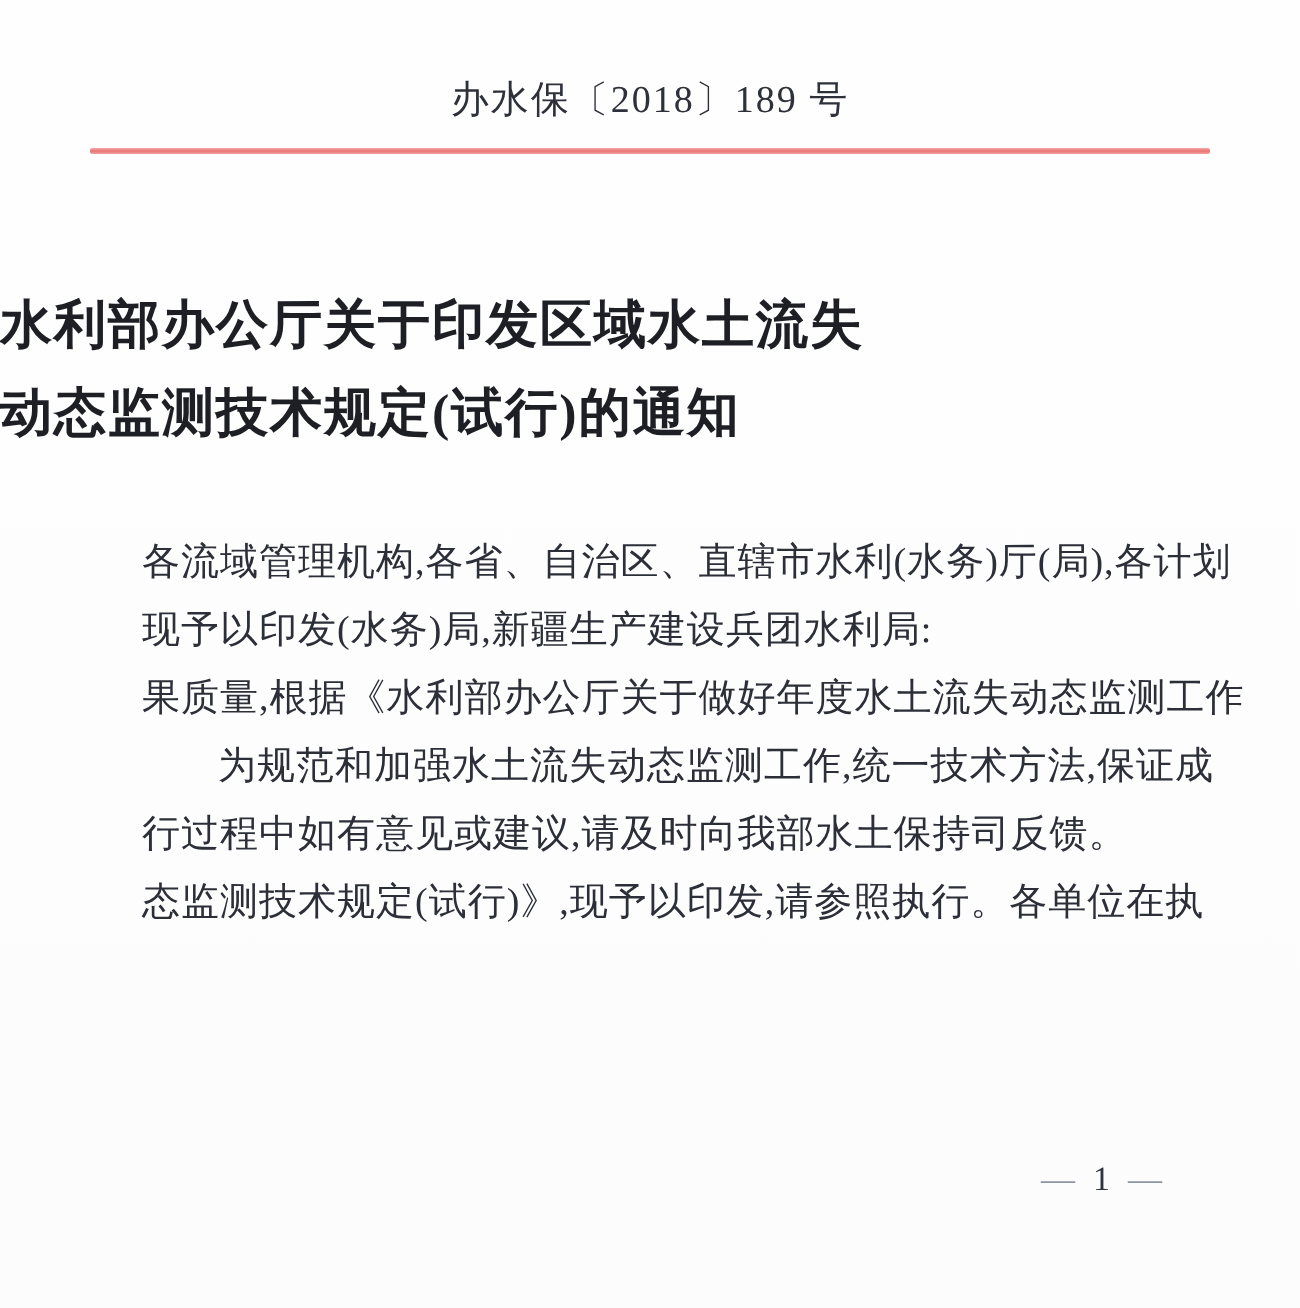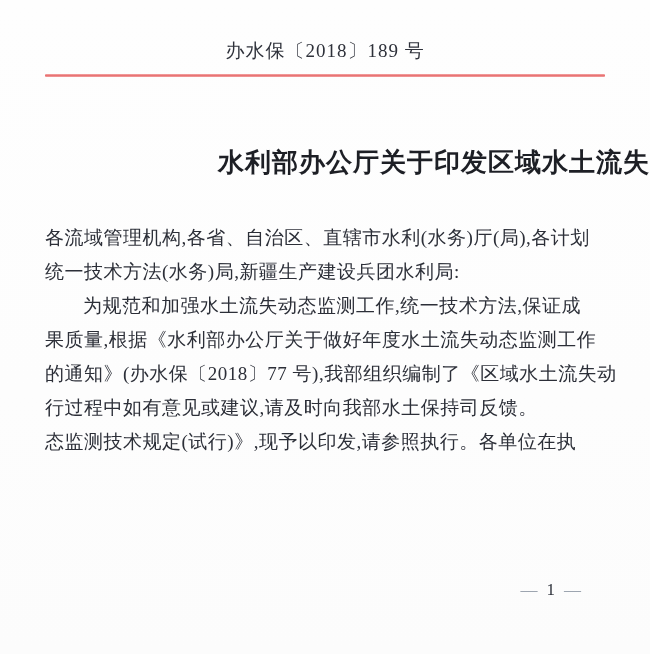--- a/index.html
+++ b/index.html
@@ -33,30 +33,30 @@
 
   .red-line {
     margin: 12px 45px 0 45px;
     height: 3px;
     background: linear-gradient(180deg, #f5a8a8 0%, #e87474 50%, #f2a0a0 100%);
     border-radius: 1px;
   }
 
   .title-block {
     margin-top: 64px;
-    text-align: right;
+    text-align: left;
     font-weight: 700;
     font-size: 26px;
     line-height: 44px;
     color: #1d1f25;
     letter-spacing: 1px;
   }
 
   .body-block {
-    margin: 36px 44px 0 45px;
+    margin: 36px 44px 0 71px;
     font-size: 19px;
     line-height: 34px;
     color: #2c2f38;
     letter-spacing: 0.5px;
   }
 
   .body-line {
     white-space: nowrap;
   }
 
@@ -82,28 +82,28 @@
 <body>
 
 <div class="page">
 
   <div class="doc-number">办水保〔2018〕189 号</div>
 
   <div class="red-line"></div>
 
   <div class="title-block">
     <div>水利部办公厅关于印发区域水土流失</div>
+    <div>动态监测技术规定(试行)的通知</div>
   </div>
 
   <div class="body-block">
     <div class="body-line">各流域管理机构,各省、自治区、直辖市水利(水务)厅(局),各计划</div>
-    <div class="body-line">统一技术方法(水务)局,新疆生产建设兵团水利局:</div>
+    <div class="body-line">现予以印发(水务)局,新疆生产建设兵团水利局:</div>
+    <div class="body-line">果质量,根据《水利部办公厅关于做好年度水土流失动态监测工作</div>
     <div class="body-line indent">为规范和加强水土流失动态监测工作,统一技术方法,保证成</div>
-    <div class="body-line">果质量,根据《水利部办公厅关于做好年度水土流失动态监测工作</div>
-    <div class="body-line">的通知》(办水保〔2018〕77 号),我部组织编制了《区域水土流失动</div>
     <div class="body-line">行过程中如有意见或建议,请及时向我部水土保持司反馈。</div>
     <div class="body-line">态监测技术规定(试行)》,现予以印发,请参照执行。各单位在执</div>
   </div>
 
   <div class="page-number">
     <span class="dash">—</span><span>1</span><span class="dash">—</span>
   </div>
 
 </div>
 

